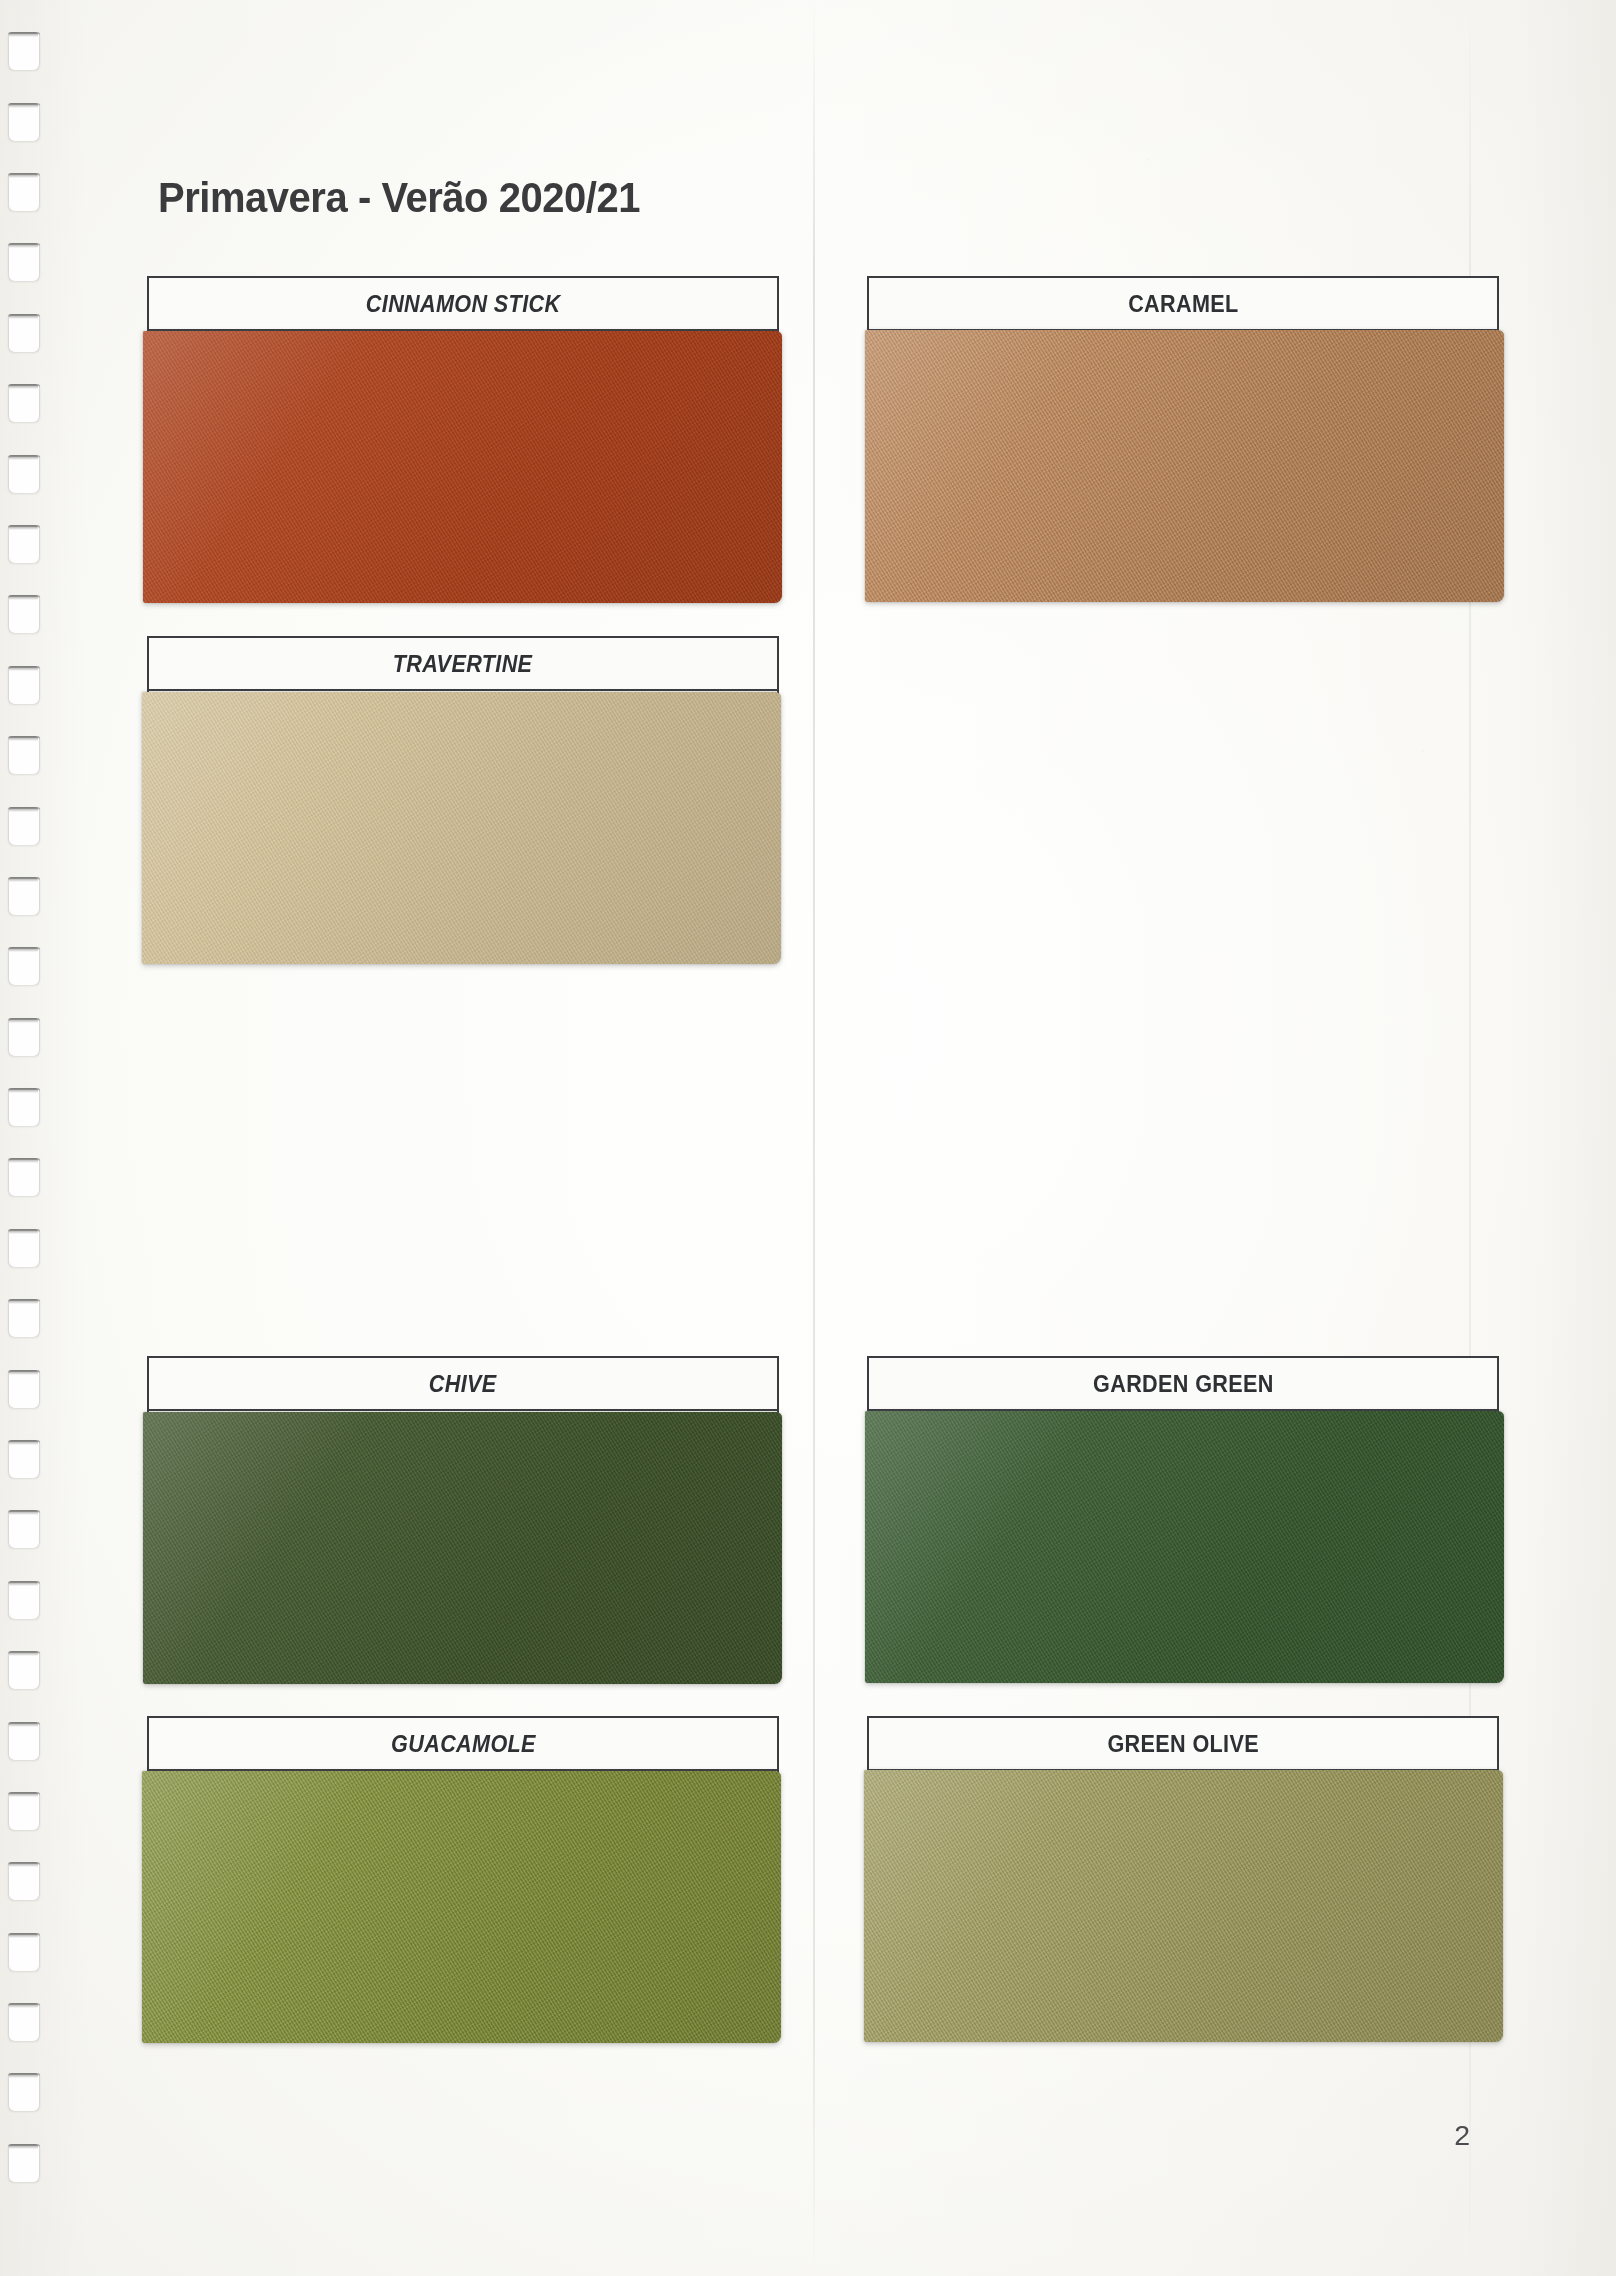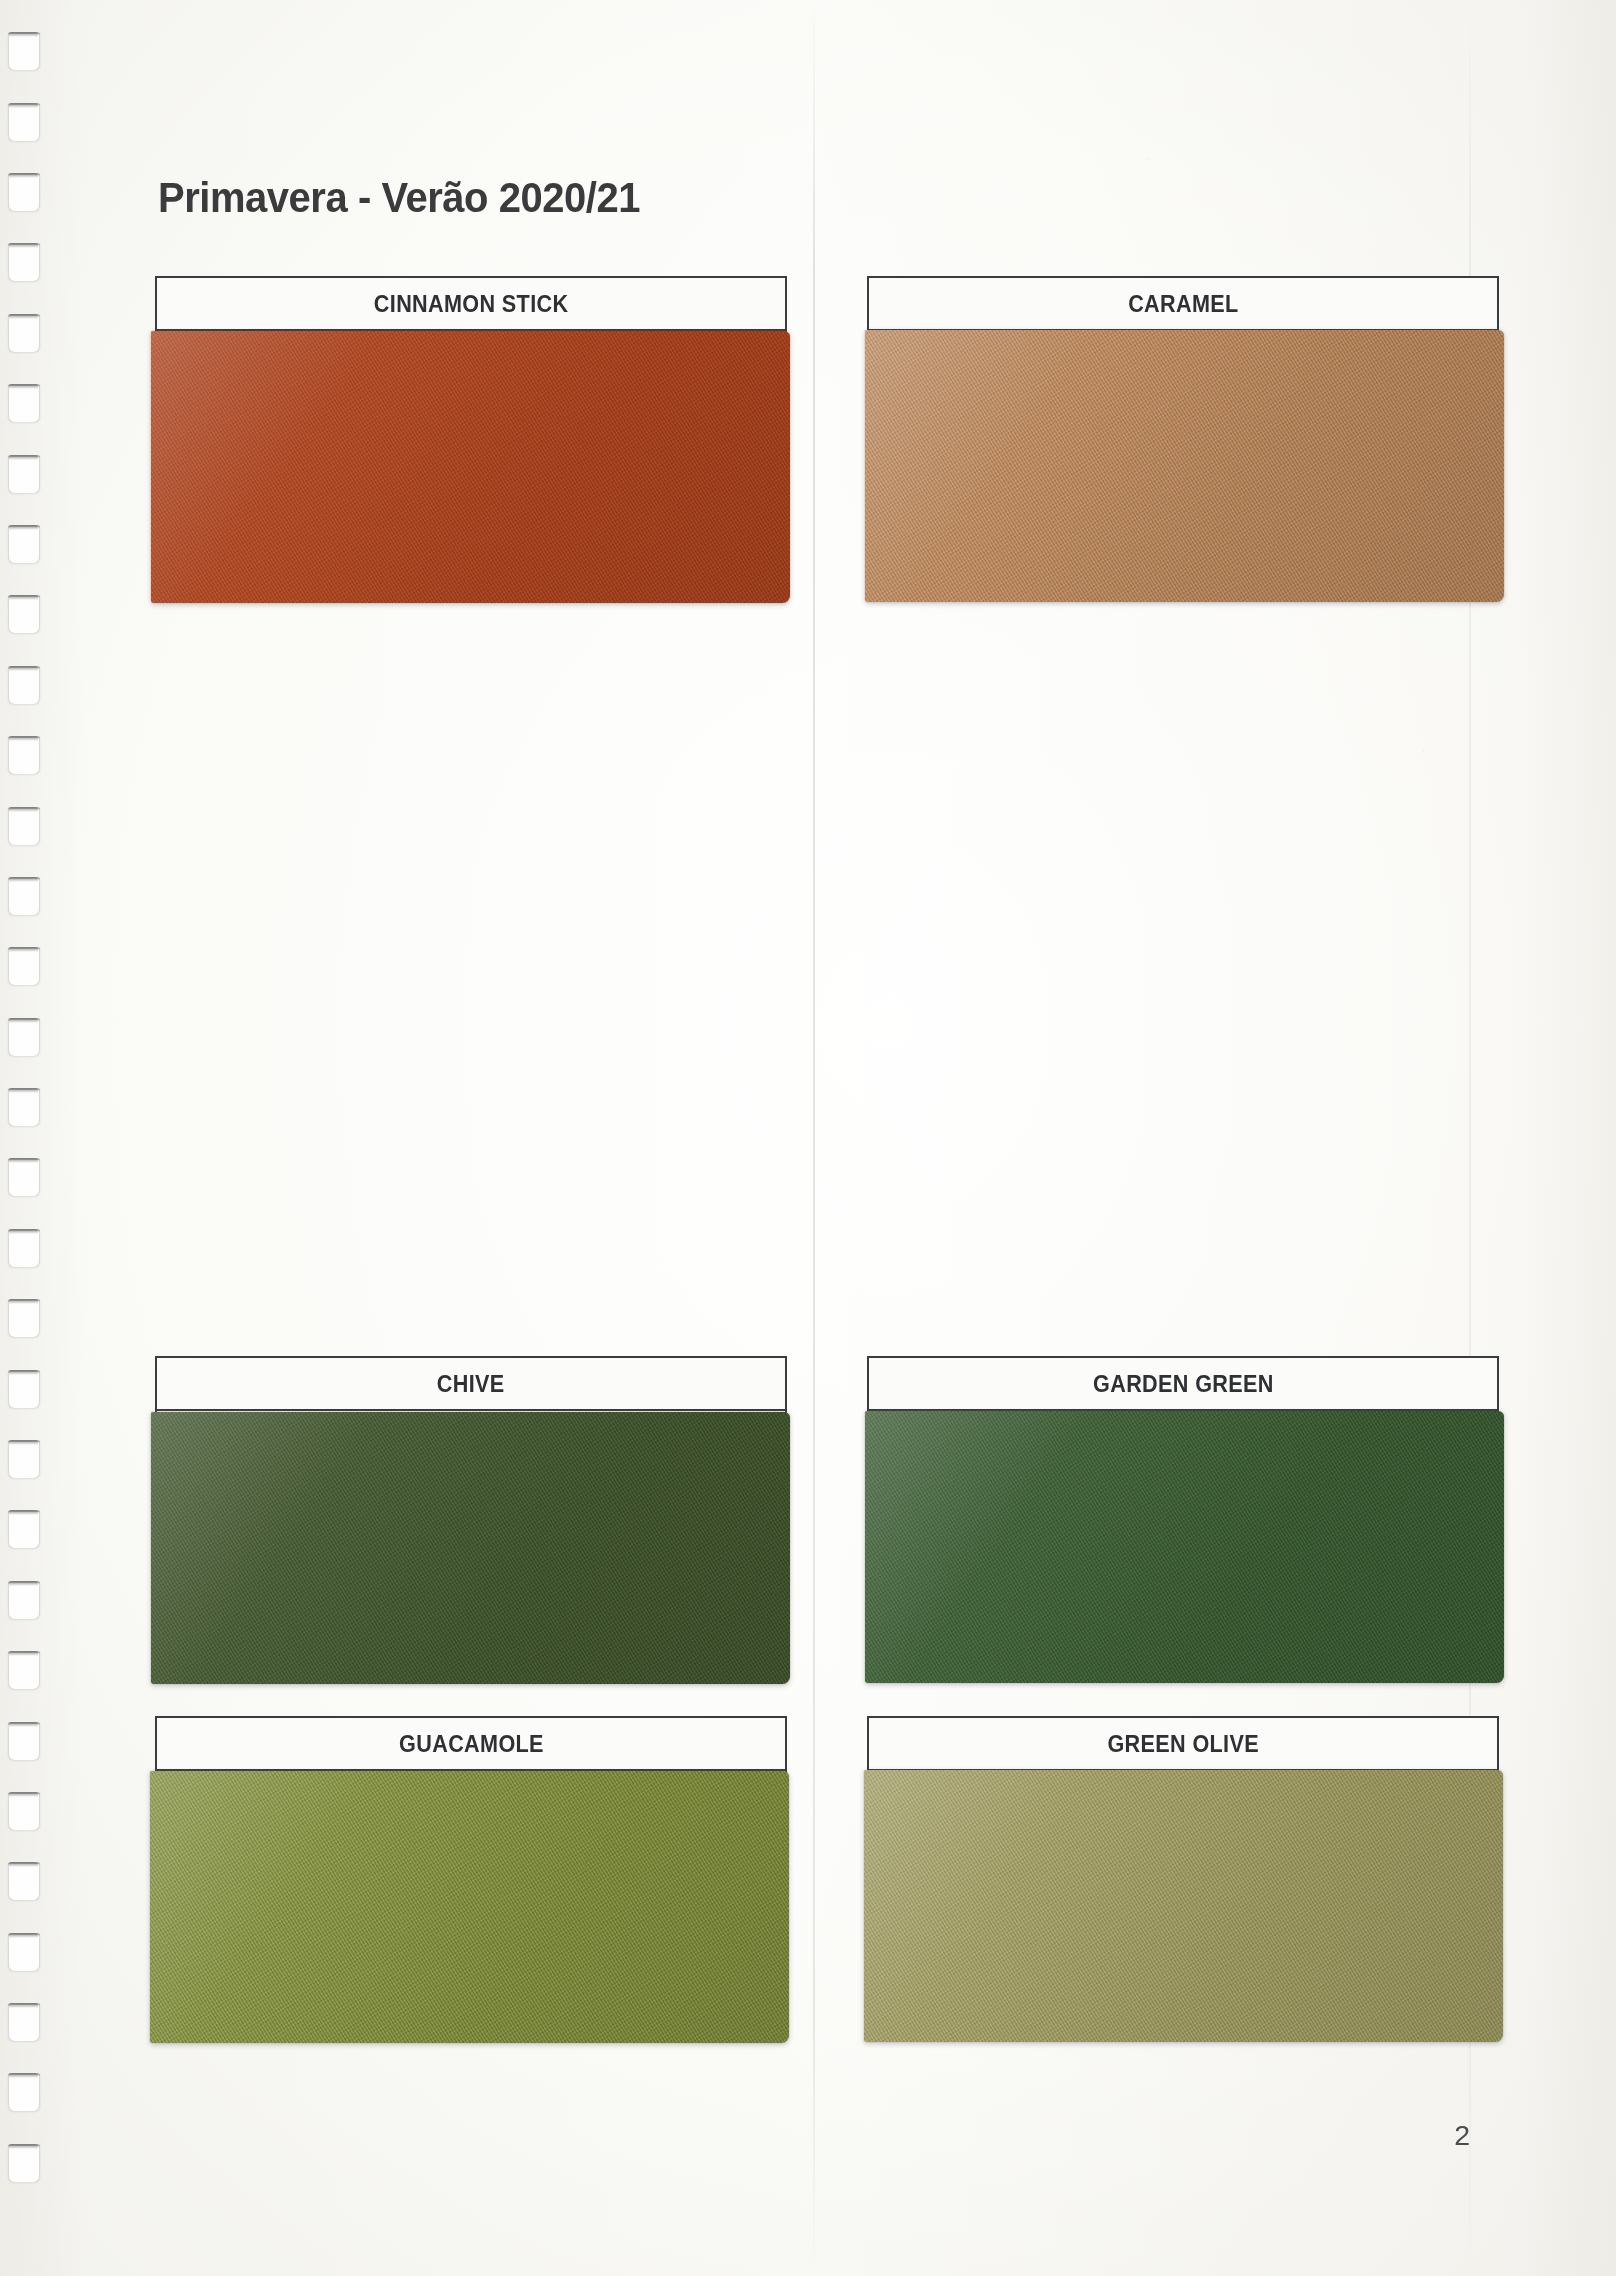--- a/index.html
+++ b/index.html
@@ -109,21 +109,21 @@
   .row {
     position: relative;
     height: 360px;
   }
 
   .cell {
     position: absolute;
     width: 632px;
     height: 321px;
   }
-  .cell.left  { left: 8px; }
+  .cell.left  { left: 0; font-style: italic; }
   .cell.right { left: 720px; }
 
   
   .frame {
     position: absolute;
     left: 0; top: 0;
     width: 100%;
     height: 100%;
     border: 2.9px solid #3a3c40;
     box-sizing: border-box;
@@ -269,27 +269,38 @@
               <span class="label-text">CARAMEL</span>
             </div>
           </div>
           <div class="chip" style="background: rgb(181, 131, 90); left: -1.9px; top: 54px;">
             <div class="weave"></div>
             <div class="sheen"></div>
           </div>
         </div>
       </div>
       <div class="row">
-      </div>
-      <div class="row">
-      </div>
-      <div class="row">
         <div class="cell left">
           <div class="frame">
             <div class="label-band">
+              <span class="label-text">TRAVERTINE</span>
+            </div>
+          </div>
+          <div class="chip" style="background: rgb(205, 188, 148); left: -4.8px; top: 56px;">
+            <div class="weave"></div>
+            <div class="sheen"></div>
+          </div>
+        </div>
+      </div>
+      <div class="row">
+      </div>
+      <div class="row">
+        <div class="cell left">
+          <div class="frame">
+            <div class="label-band">
               <span class="label-text">CHIVE</span>
             </div>
           </div>
           <div class="chip" style="background: rgb(65, 85, 47); left: -3.8px; top: 56px;">
             <div class="weave"></div>
             <div class="sheen"></div>
           </div>
         </div>
         <div class="cell right">
           <div class="frame">

